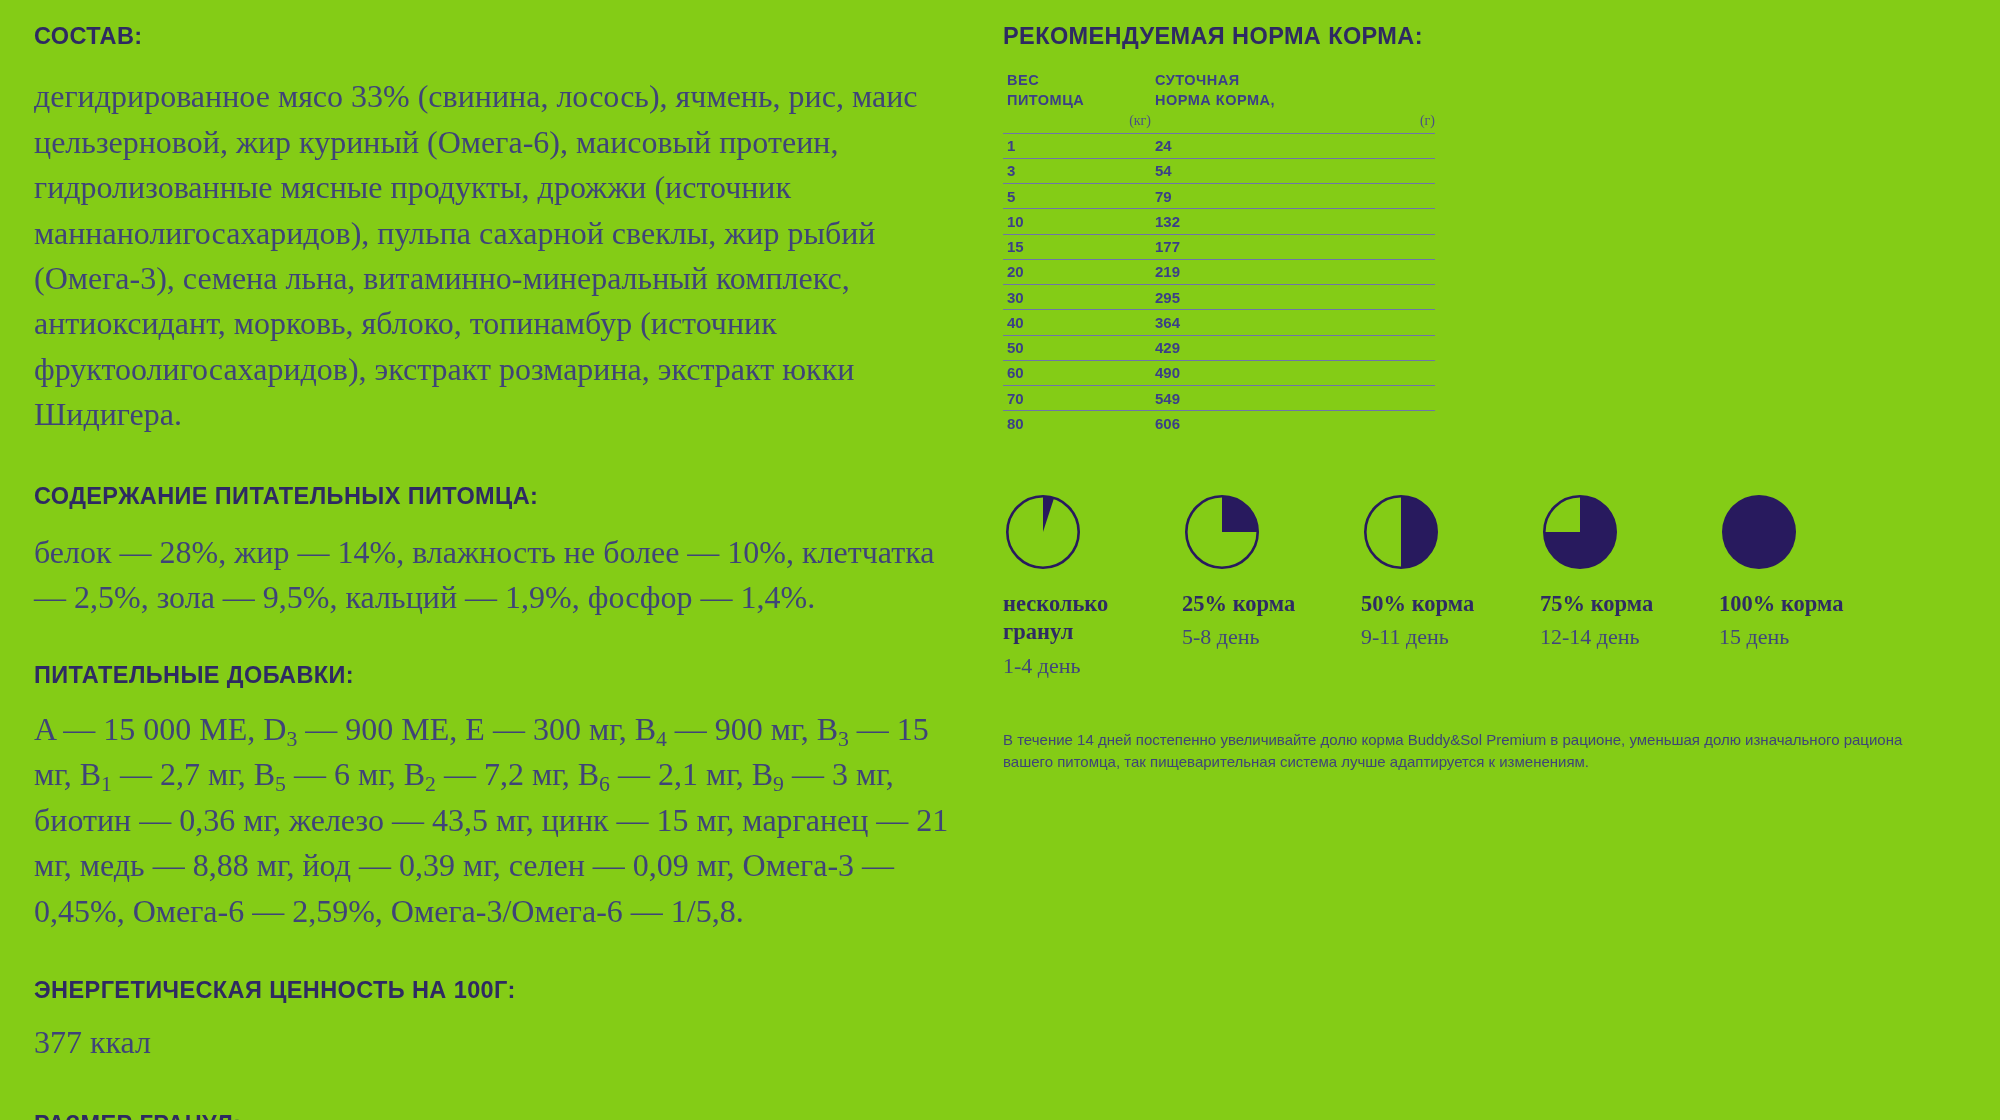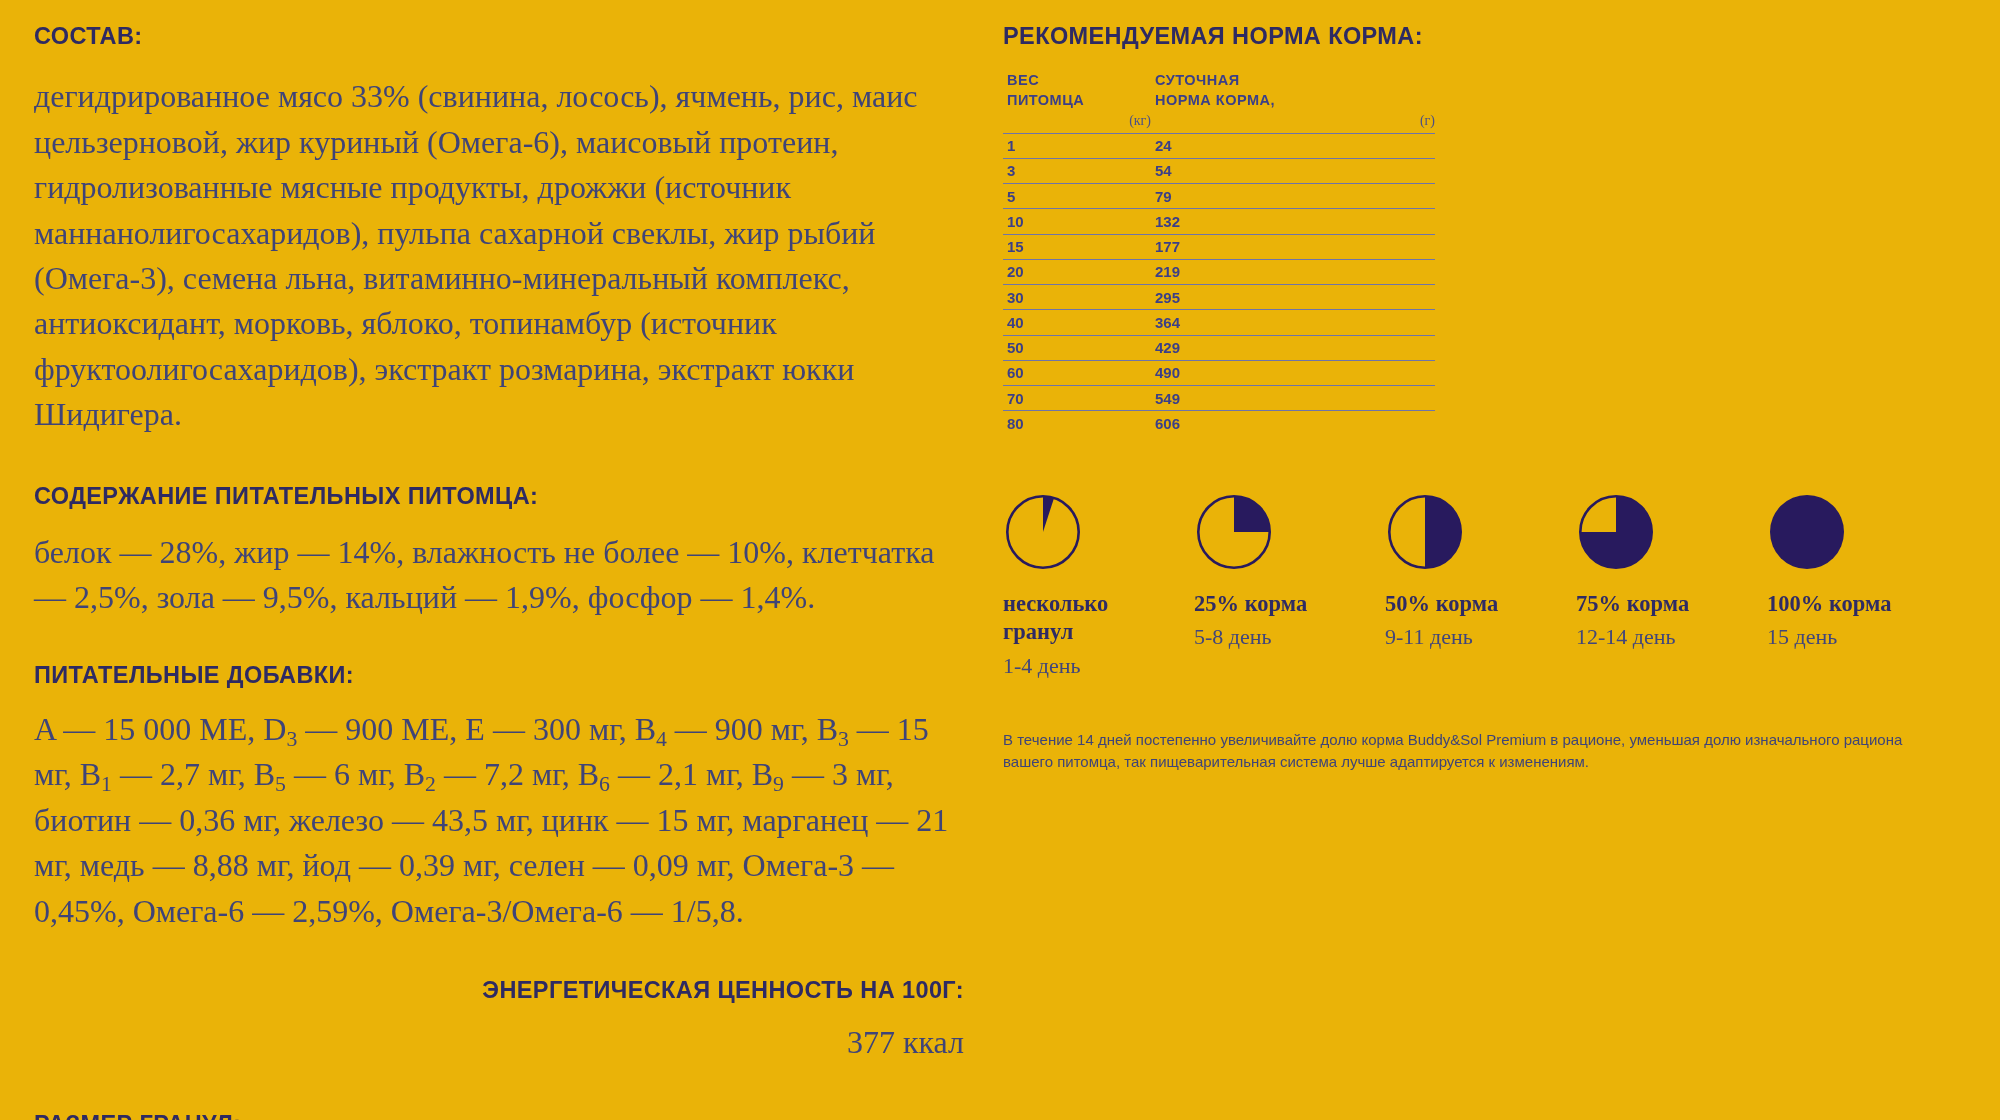--- a/index.html
+++ b/index.html
@@ -13,21 +13,21 @@
 
   body {
     font-family: "Liberation Serif", "DejaVu Serif", serif;
     color: #3b3f78;
   }
 
   .page {
     position: relative;
     width: 2000px;
     height: 1120px;
-    background: #eab308;
+    background: #84cc16;
     padding: 0;
   }
 
   
   .col-left {
     position: absolute;
     left: 34px;
     top: 22px;
     width: 930px;
   }
@@ -58,21 +58,21 @@
   
   .blk-composition { margin-top: 0; }
   .blk-composition .heading { margin-bottom: 24px; }
 
   .blk-nutrients { margin-top: 44px; }
   .blk-nutrients .heading { margin-bottom: 20px; }
 
   .blk-additives { margin-top: 40px; }
   .blk-additives .heading { margin-bottom: 18px; }
 
-  .blk-energy { margin-top: 42px; text-align: right; }
+  .blk-energy { margin-top: 42px; }
   .blk-energy .heading { margin-bottom: 16px; }
 
   .blk-granule { margin-top: 44px; }
   .blk-granule .heading { margin-bottom: 18px; }
 
   sub {
     font-size: 0.68em;
     vertical-align: -0.28em;
     line-height: 0;
   }
@@ -130,21 +130,21 @@
   table.feed tr.head-row th { border: none; }
   table.feed col.c1 { width: 148px; }
   table.feed col.c2 { width: 284px; }
 
   
   .blk-transition { margin-top: 56px; }
   .blk-transition .heading { margin-bottom: 22px; }
 
   .pies {
     display: flex;
-    gap: 16px;
+    gap: 4px;
   }
   .pie-item { width: 175px; }
   .pie-figure { width: 80px; height: 80px; display: block; }
   .pie-title {
     font-family: "Liberation Serif", "DejaVu Serif", serif;
     font-weight: bold;
     font-size: 22.5px;
     color: #2f2b64;
     margin-top: 18px;
     line-height: 1.28;

